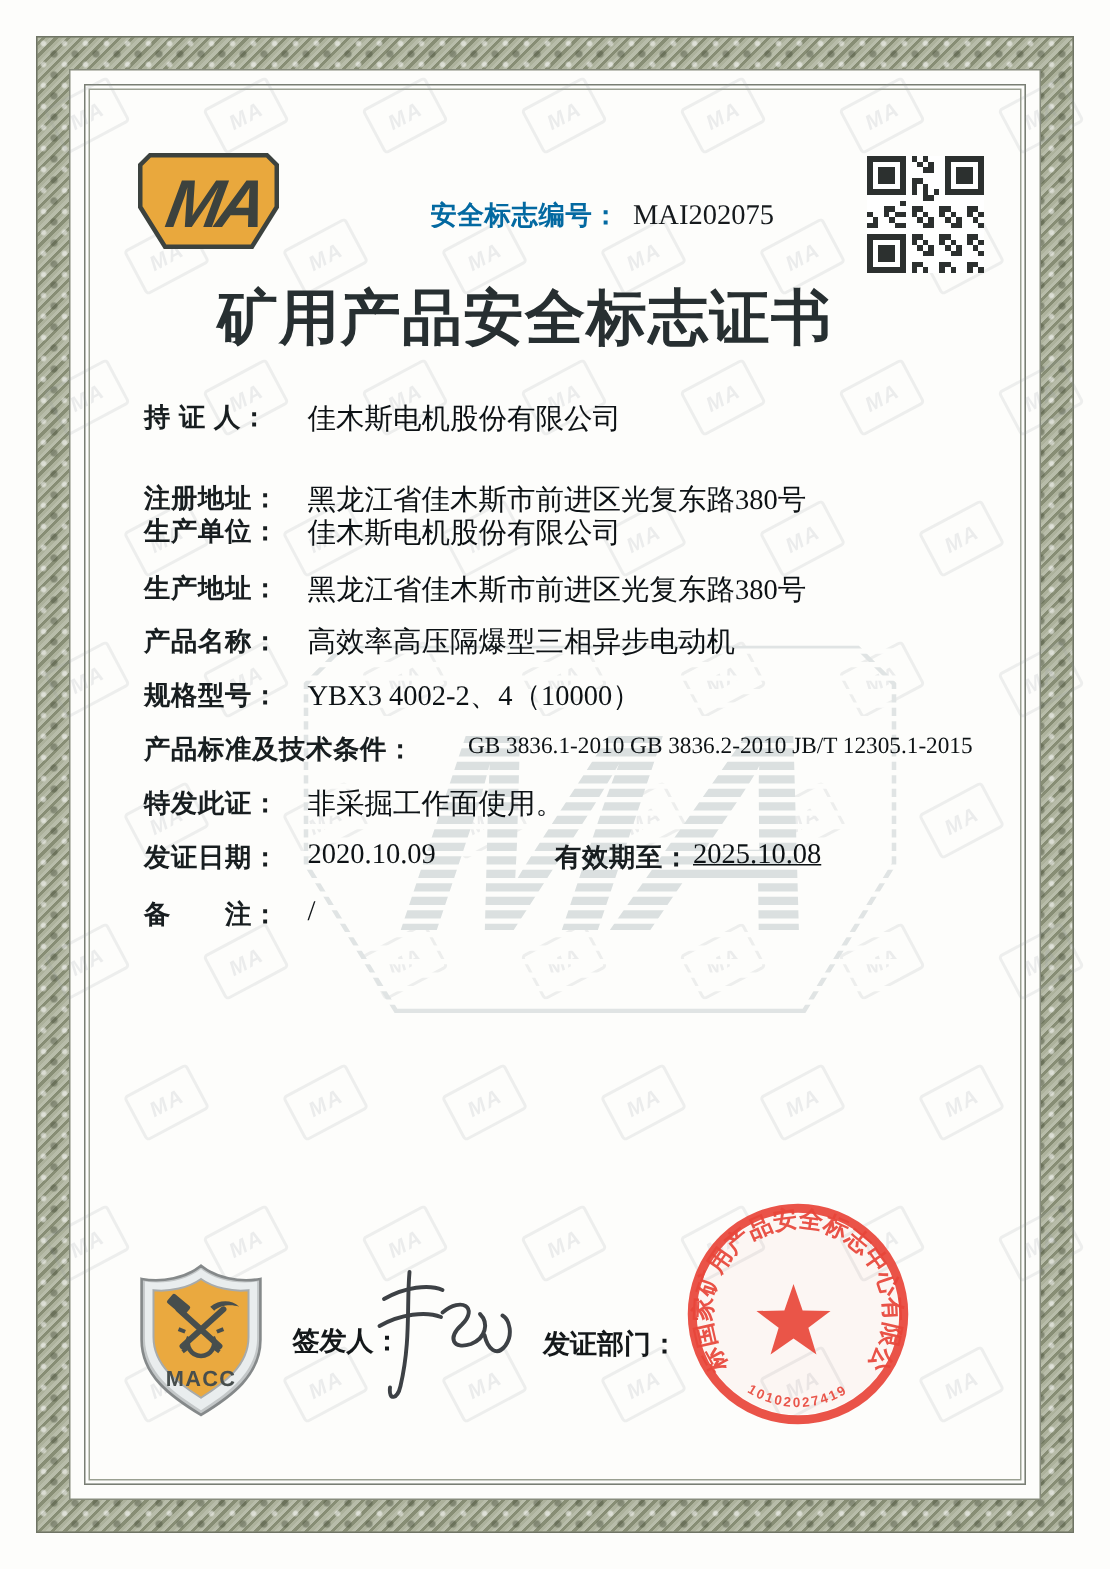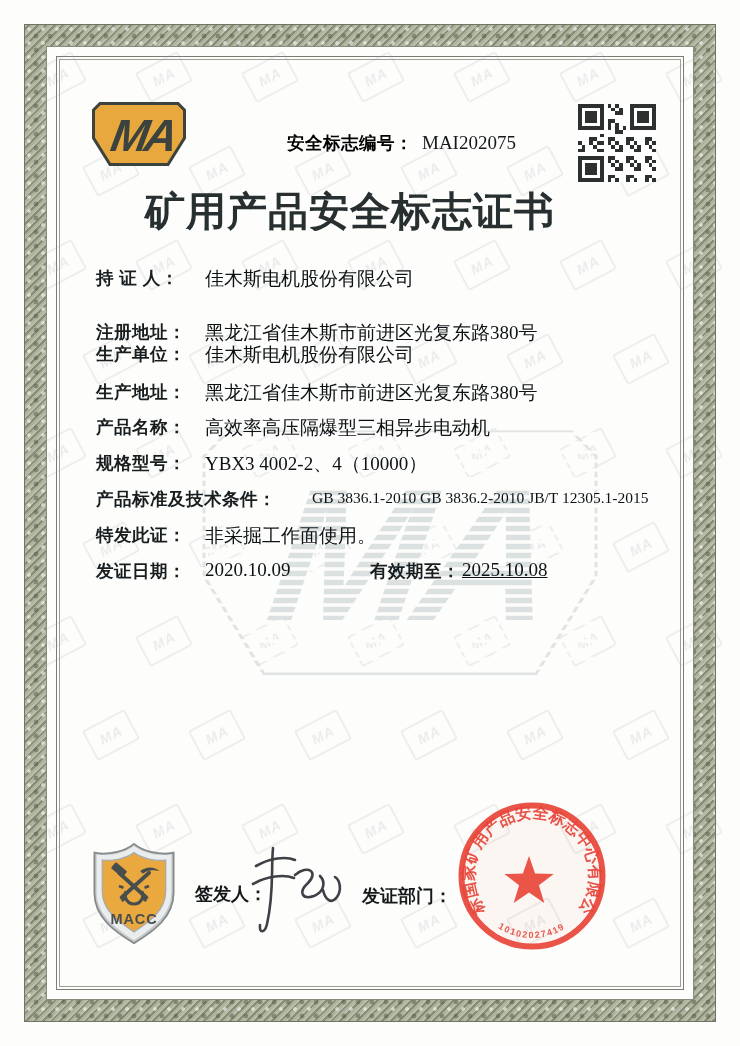--- a/index.html
+++ b/index.html
@@ -19,21 +19,21 @@
   .tiles{position:absolute;inset:0;z-index:2;pointer-events:none;}
   .wm-tile{position:absolute;width:44px;height:30px;border:2px solid rgba(146,156,164,.15);
         border-radius:3px;transform:rotate(-28deg);color:rgba(146,156,164,.17);
         font:italic bold 14px "Liberation Sans",sans-serif;display:flex;align-items:center;
         justify-content:center;letter-spacing:1px;}
   .big-wm{position:absolute;left:200px;top:428px;width:400px;height:250px;z-index:2;pointer-events:none;}
   .content{position:absolute;inset:0;z-index:3;}
   .ma-logo{position:absolute;left:92px;top:102px;width:94px;height:64px;}
   .qr{position:absolute;left:578px;top:104px;width:78px;height:78px;}
   .cert-no{position:absolute;left:287px;top:131px;white-space:nowrap;}
-  .cert-no .lbl{font:bold 17.5px "Liberation Sans",sans-serif;color:#000000;letter-spacing:.5px;}
+  .cert-no .lbl{font:bold 17.5px "Liberation Sans",sans-serif;color:#0369a1;letter-spacing:.5px;}
   .cert-no .num{font:19px "Liberation Serif",serif;color:#15191c;margin-left:9px;text-align:center;}
   .title{position:absolute;top:184px;left:0;width:700px;margin:0;text-align:center;
          font:bold 40px "Liberation Serif",serif;letter-spacing:1px;color:#272f31;}
   .row{position:absolute;left:0;width:100%;height:26px;}
   .lab{position:absolute;left:96px;font:bold 17.5px "Liberation Sans",sans-serif;color:#181e20;
        letter-spacing:.5px;white-space:pre;}
   .val{position:absolute;left:205px;font:19px "Liberation Serif",serif;color:#0d1215;white-space:pre;}
   .val-sm{left:312px;font-size:15.5px;top:2px;}
   .lab2{position:absolute;left:370px;font:bold 17.5px "Liberation Sans",sans-serif;color:#181e20;
         letter-spacing:.5px;white-space:pre;}
@@ -395,20 +395,24 @@
     <div class="row" style="top:523px">
       <span class="lab">特发此证：</span>
       <span class="val">非采掘工作面使用。</span>
     </div>
     <div class="row" style="top:559px">
       <span class="lab">发证日期：</span>
       <span class="val">2020.10.09</span>
       <span class="lab2">有效期至：</span>
       <span class="val2">2025.10.08</span>
     </div>
+    <div class="row" style="top:597px">
+      <span class="lab">备　　注：</span>
+      <span class="val">/</span>
+    </div>
 
 
     <svg class="macc" viewBox="0 0 100 118">
       <path d="M50,2 C61,11 79,15 95,12 L95,58 C95,85 73,101 50,115 C27,101 5,85 5,58 L5,12 C21,15 39,11 50,2 Z" fill="#c3c7c8" stroke="#85898a" stroke-width="2"></path>
       <path d="M50,4.5 C60,12.5 77,16.5 92.5,14 L92.5,57 C92.5,82.5 71,98 50,111.5 C29,98 7.5,82.5 7.5,57 L7.5,14 C23,16.5 40,12.5 50,4.5 Z" fill="#e9edee"></path>
       <path d="M50,12 C59,18.5 74,22 86,20.5 L86,56 C86,77.5 68,90.5 50,102 C32,90.5 14,77.5 14,56 L14,20.5 C26,22 41,18.5 50,12 Z" fill="#eaa93f" stroke="#a7abac" stroke-width="1.5"></path>
       <g>
         <g stroke="#474e4d" stroke-width="4.5" stroke-linecap="round" fill="none">
           <path d="M33,35 L64,63"></path>
           <path d="M67,35 L36,63"></path>

